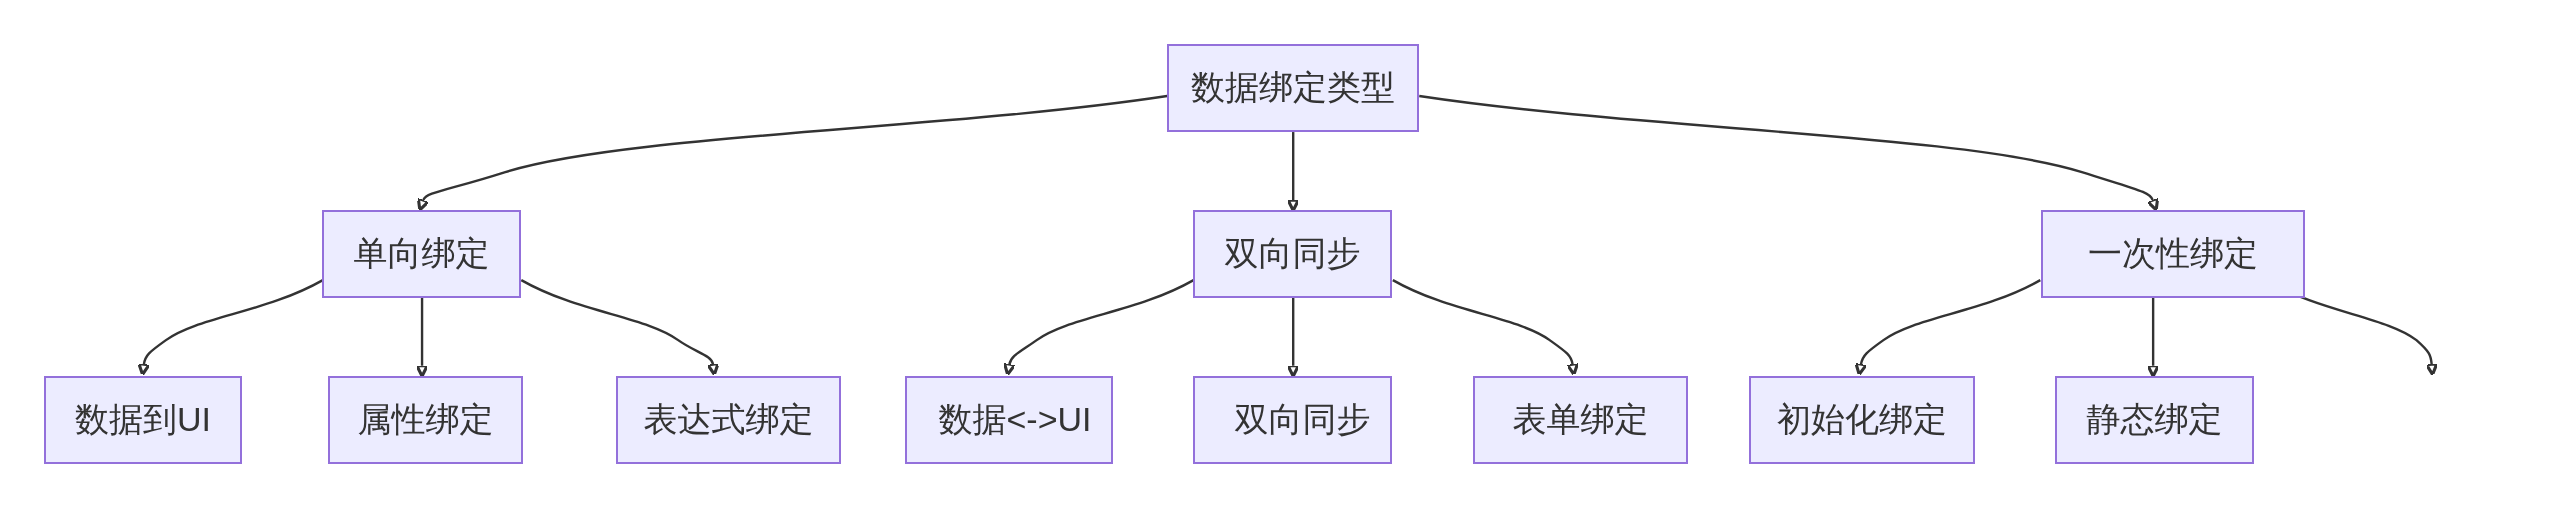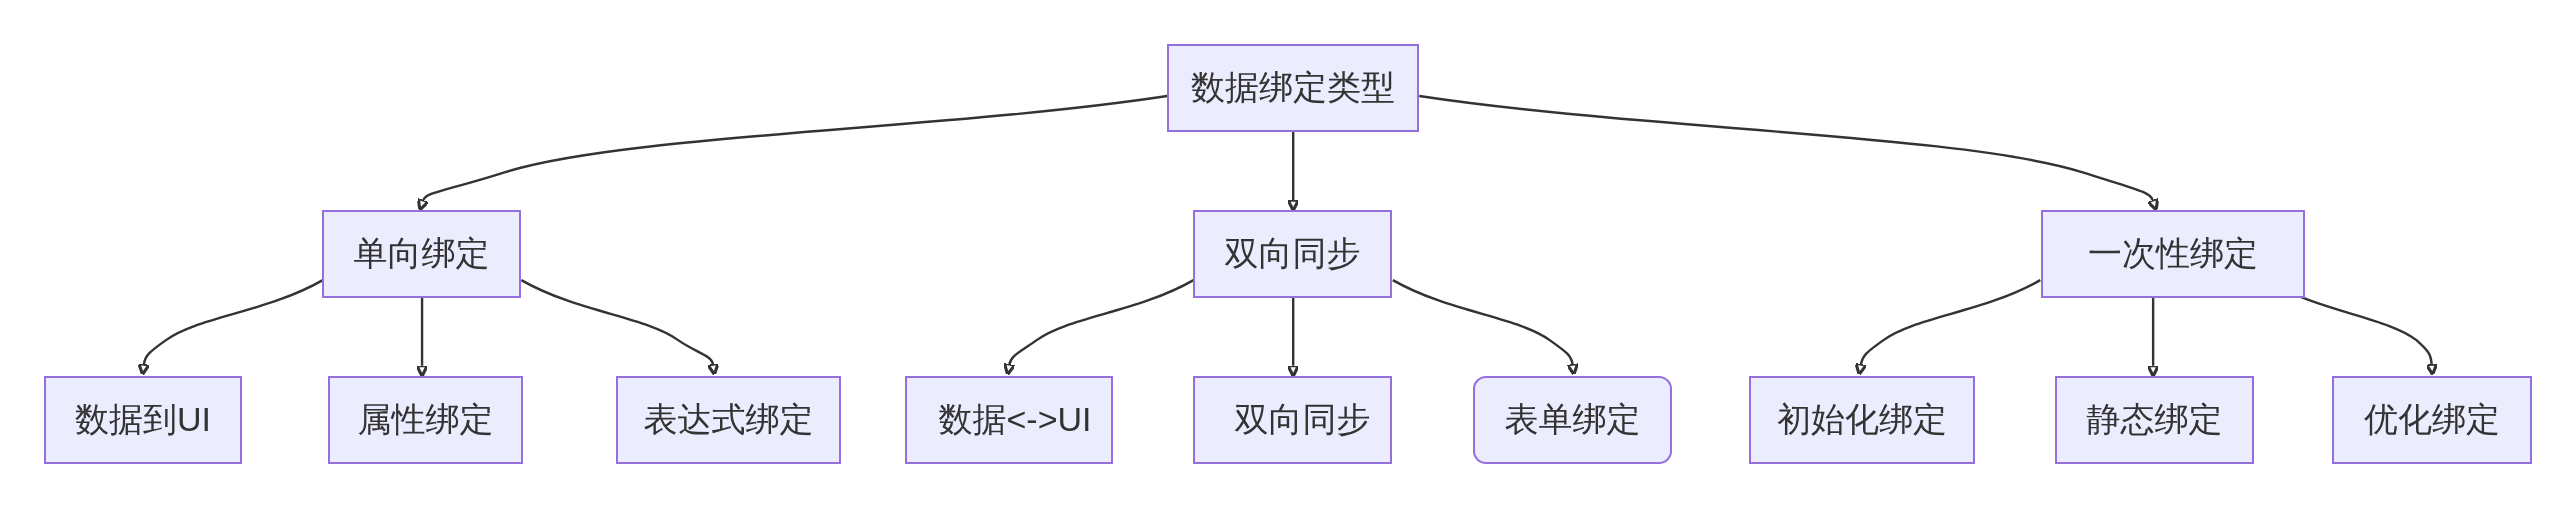--- a/index.html
+++ b/index.html
@@ -44,21 +44,21 @@
   
   .p-oneway   { left: 322px;  top: 210px; width: 199px; text-align: center; }
   .p-twoway   { left: 1193px; top: 210px; width: 199px; }
   .p-onetime  { left: 2041px; top: 210px; width: 264px; }
   
   .p-d1 { left: 44px;   top: 376px; width: 198px; }
   .p-d2 { left: 322px;  top: 376px; width: 195px; margin-left: 6px; }
   .p-d3 { left: 600px;  top: 376px; width: 225px; margin-left: 16px; }
   .p-d4 { left: 905px; top: 376px; width: 208px; padding-left: 12px; }
   .p-d5 { left: 1193px; top: 376px; width: 199px; padding-left: 20px; }
-  .p-d6 { left: 1473px; top: 376px; width: 199px; border-radius: 13px; }
+  .p-d6 { left: 1473px; top: 376px; width: 215px; }
   .p-d7 { left: 1749px; top: 376px; width: 226px; }
   .p-d8 { left: 2055px; top: 376px; width: 199px; }
   .p-d9 { left: 2332px; top: 376px; width: 200px; }
 </style>
 </head>
 <body>
 
 <div class="canvas">
 
   <svg class="edges" viewBox="0 0 3216 636" xmlns="http://www.w3.org/2000/svg">
@@ -116,18 +116,15 @@
   </div>
   <div class="node p-d6">
     <span>表单绑定</span>
   </div>
   <div class="node p-d7">
     <span>初始化绑定</span>
   </div>
   <div class="node p-d8">
     <span>静态绑定</span>
   </div>
-  <div class="node p-d9">
-    <span>优化绑定</span>
-  </div>
 
 </div>
 
 
 </body></html>

